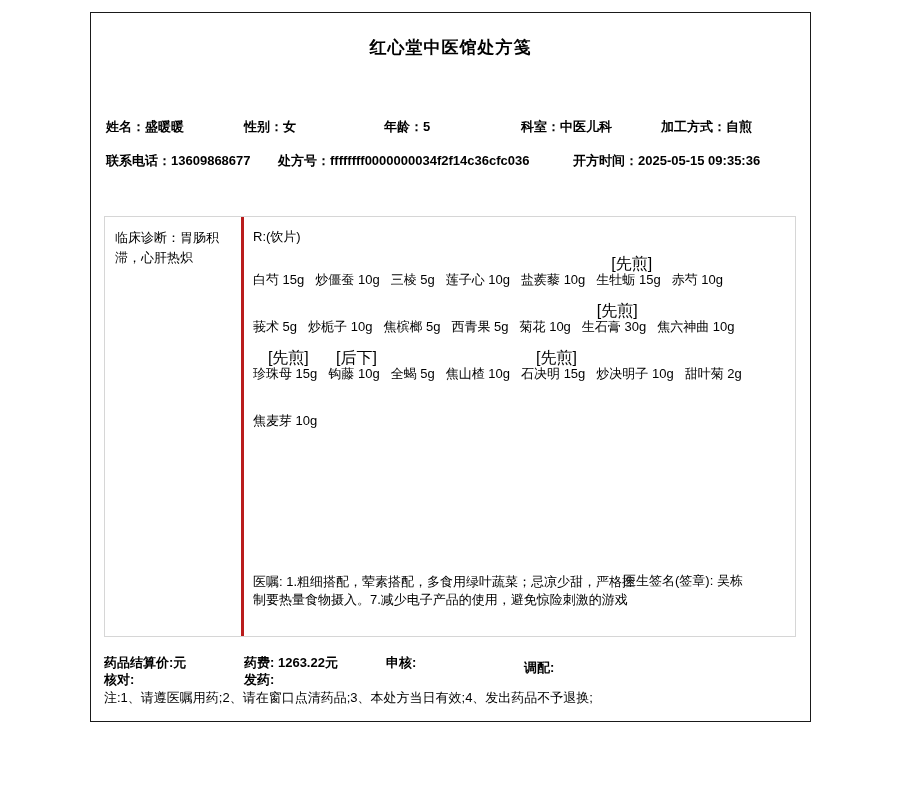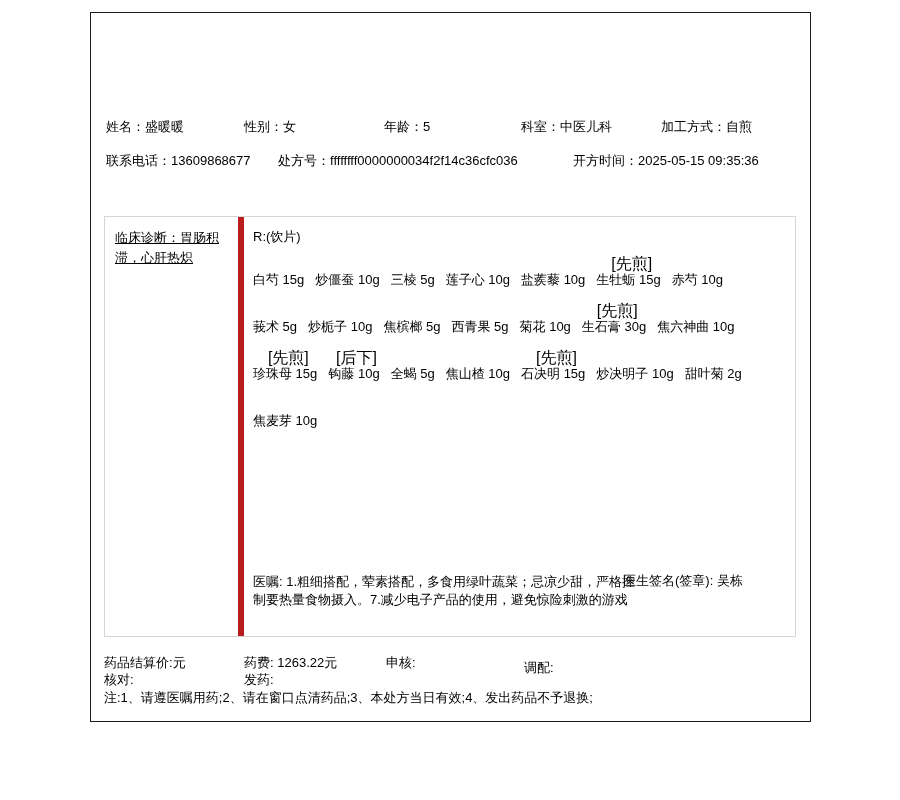--- a/index.html
+++ b/index.html
@@ -17,21 +17,21 @@
     border:1px solid #1a1a1a;
     background:#ffffff;
     box-sizing:border-box;
   }
   .title {
     position:absolute; top:23px; left:0; width:100%;
     text-align:center;
     font-size:17px; font-weight:bold;
     letter-spacing:1px;
   }
-  .fld { position:absolute; white-space:nowrap; }
+  .fld { position:absolute; white-space:nowrap;font-weight:bold; }
   .info-row1 .fld, .info-row2 .fld { font-size:13px; }
   
   .p1-0 { left:15px;  top:105px; }
   .p1-1 { left:153px; top:105px; }
   .p1-2 { left:293px; top:105px; }
   .p1-3 { left:430px; top:105px; }
   .p1-4 { left:570px; top:105px; }
   
   .p2-0 { left:15px;  top:139px; }
   .p2-1 { left:187px; top:139px; }
@@ -39,24 +39,23 @@
   
   .rx-box {
     position:absolute; left:13px; top:203px;
     width:692px; height:421px;
     border:1px solid #d6d6d6;
     box-sizing:border-box;
     display:flex;
   }
   .diag-cell {
     width:139px; box-sizing:border-box;
-    border-right:6px solid #b91c1c;
+    border-right:3px solid #b91c1c;
     padding:11px 10px 0 10px;
     line-height:20px;
-    text-decoration:underline;
   }
   .rx-cell {
     flex:1; position:relative;
     padding:12px 8px 0 9px;
     box-sizing:border-box;
   }
   .rx-header { line-height:16px; margin-bottom:12px; }
   .herb-line { white-space:nowrap; margin-bottom:16px; line-height:16px; }
   .herb-line:nth-of-type(4) { margin-top:14px; }
   .herb {
@@ -80,20 +79,21 @@
   .s-a3 { left:433px; top:646px; }
   .s-b0 { left:13px;  top:658px; }
   .s-b1 { left:153px; top:658px; }
   .note-row { position:absolute; left:13px; top:676px; white-space:nowrap; }
 </style>
 </head>
 <body>
 
 <div class="doc">
 
+  <div class="title">红心堂中医馆处方笺</div>
 
   <div class="info-row1">
     <span class="fld p1-0"><span>姓名：</span><span>盛暖暖</span></span>
     <span class="fld p1-1"><span>性别：</span><span>女</span></span>
     <span class="fld p1-2"><span>年龄：</span><span>5</span></span>
     <span class="fld p1-3"><span>科室：</span><span>中医儿科</span></span>
     <span class="fld p1-4"><span>加工方式：</span><span>自煎</span></span>
   </div>
 
   <div class="info-row2">

